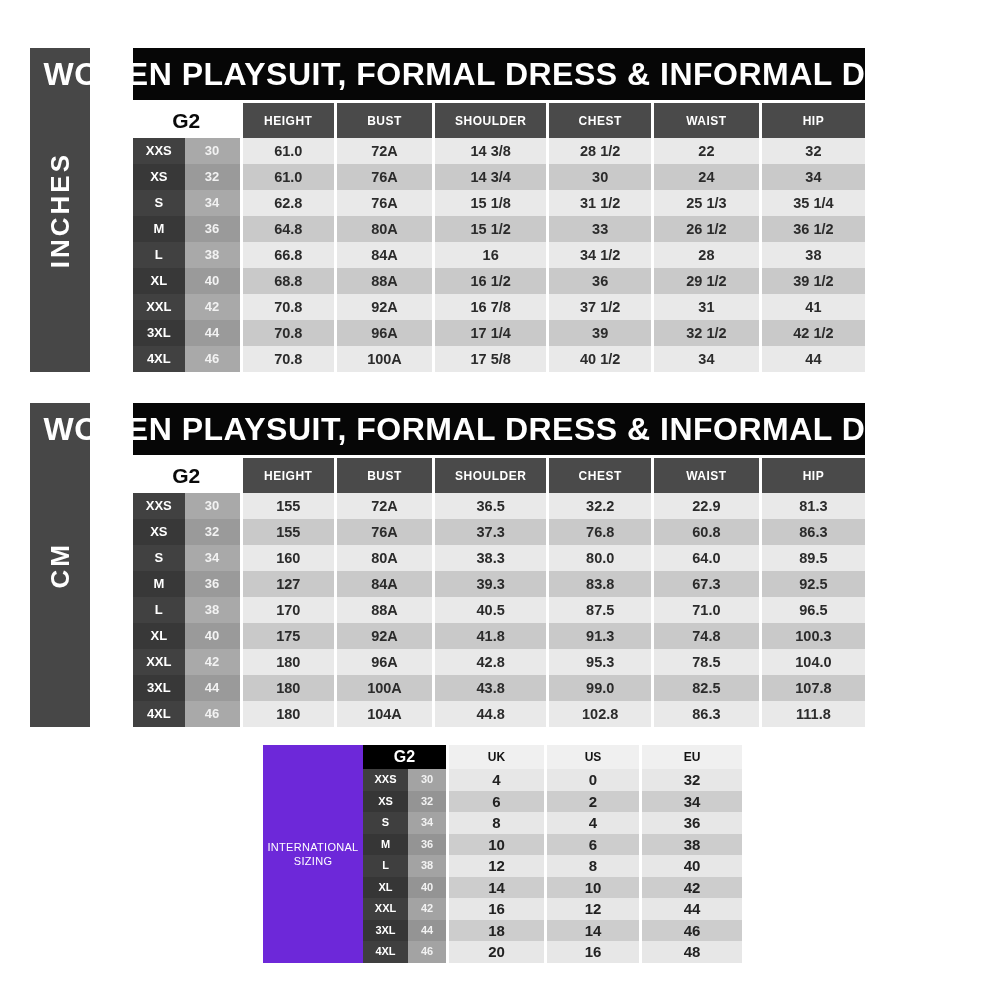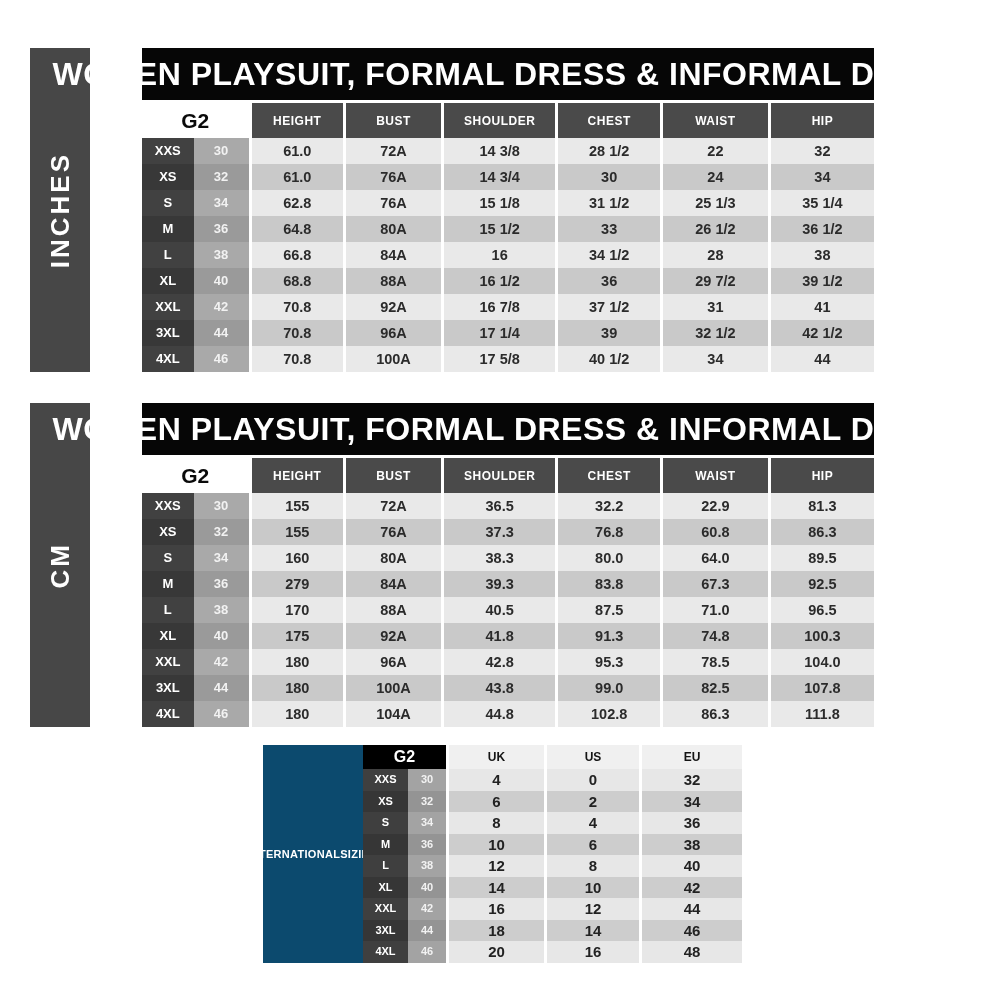--- a/index.html
+++ b/index.html
@@ -10,21 +10,21 @@
 
   
   .mtable{position:absolute;left:30px;display:flex;}
   .mtable .sidebar{
     width:60px;background:#474747;display:flex;align-items:center;justify-content:center;
   }
   .vtext{
     writing-mode:vertical-rl;transform:rotate(180deg);
     color:#ffffff;font-weight:bold;font-size:26px;letter-spacing:3px;
   }
-  .mtable .body{margin-left:12px;width:732px;padding-left:40px;}
+  .mtable .body{margin-left:3px;width:732px;padding-left:40px;}
   .title-bar{
     height:52px;background:#060606;color:#ffffff;
     display:flex;align-items:center;justify-content:center;
     font-weight:bold;font-size:32px;letter-spacing:0.5px;white-space:nowrap;
   }
   .header-row{display:flex;height:35px;margin-top:3px;}
   .g2-cell{
     width:128px;background:#ffffff;color:#0a0a0a;font-weight:bold;font-size:21px;
     display:flex;align-items:center;justify-content:center;
   }
@@ -54,23 +54,23 @@
   .row.even .c-num{background:#9a9a9a}
   .row.odd  .c-val{background:#e9e9e9}
   .row.even .c-val{background:#c9c9c9}
 
   #table-inches{top:48px;}
   #table-cm{top:403px;}
 
   
   .intl{position:absolute;left:263px;top:745px;display:flex;}
   .intl-box{
-    width:100px;background:#0c4a6e;color:#ffffff;
-    display:flex;flex-direction:row;align-items:center;justify-content:center;
-    font-weight:bold;font-size:11px;letter-spacing:0.3px;line-height:14px;text-align:center;
+    width:100px;background:#6d28d9;color:#ffffff;
+    display:flex;flex-direction:column;align-items:center;justify-content:center;
+    font-weight:normal;font-size:11px;letter-spacing:0.3px;line-height:14px;text-align:center;
   }
   .intl-body{width:379px;}
   .intl-header{display:flex;height:24px;}
   .intl-g2{
     width:83px;background:#000000;color:#ffffff;font-weight:bold;font-size:16px;
     display:flex;align-items:center;justify-content:center;
   }
   .ihcell{
     margin-left:3px;background:#f0f0f0;color:#141414;font-weight:bold;font-size:12px;
     display:flex;align-items:center;justify-content:center;
@@ -168,21 +168,21 @@
             <div class="c-val w4">28</div>
             <div class="c-val w5">38</div>
           </div>
           <div class="row even">
             <div class="c-size">XL</div>
             <div class="c-num">40</div>
             <div class="c-val w0">68.8</div>
             <div class="c-val w1">88A</div>
             <div class="c-val w2">16 1/2</div>
             <div class="c-val w3">36</div>
-            <div class="c-val w4">29 7/2</div>
+            <div class="c-val w4">29 1/2</div>
             <div class="c-val w5">39 1/2</div>
           </div>
           <div class="row odd">
             <div class="c-size">XXL</div>
             <div class="c-num">42</div>
             <div class="c-val w0">70.8</div>
             <div class="c-val w1">92A</div>
             <div class="c-val w2">16 7/8</div>
             <div class="c-val w3">37 1/2</div>
             <div class="c-val w4">31</div>
@@ -254,21 +254,21 @@
             <div class="c-val w0">160</div>
             <div class="c-val w1">80A</div>
             <div class="c-val w2">38.3</div>
             <div class="c-val w3">80.0</div>
             <div class="c-val w4">64.0</div>
             <div class="c-val w5">89.5</div>
           </div>
           <div class="row even">
             <div class="c-size">M</div>
             <div class="c-num">36</div>
-            <div class="c-val w0">279</div>
+            <div class="c-val w0">127</div>
             <div class="c-val w1">84A</div>
             <div class="c-val w2">39.3</div>
             <div class="c-val w3">83.8</div>
             <div class="c-val w4">67.3</div>
             <div class="c-val w5">92.5</div>
           </div>
           <div class="row odd">
             <div class="c-size">L</div>
             <div class="c-num">38</div>
             <div class="c-val w0">170</div>

